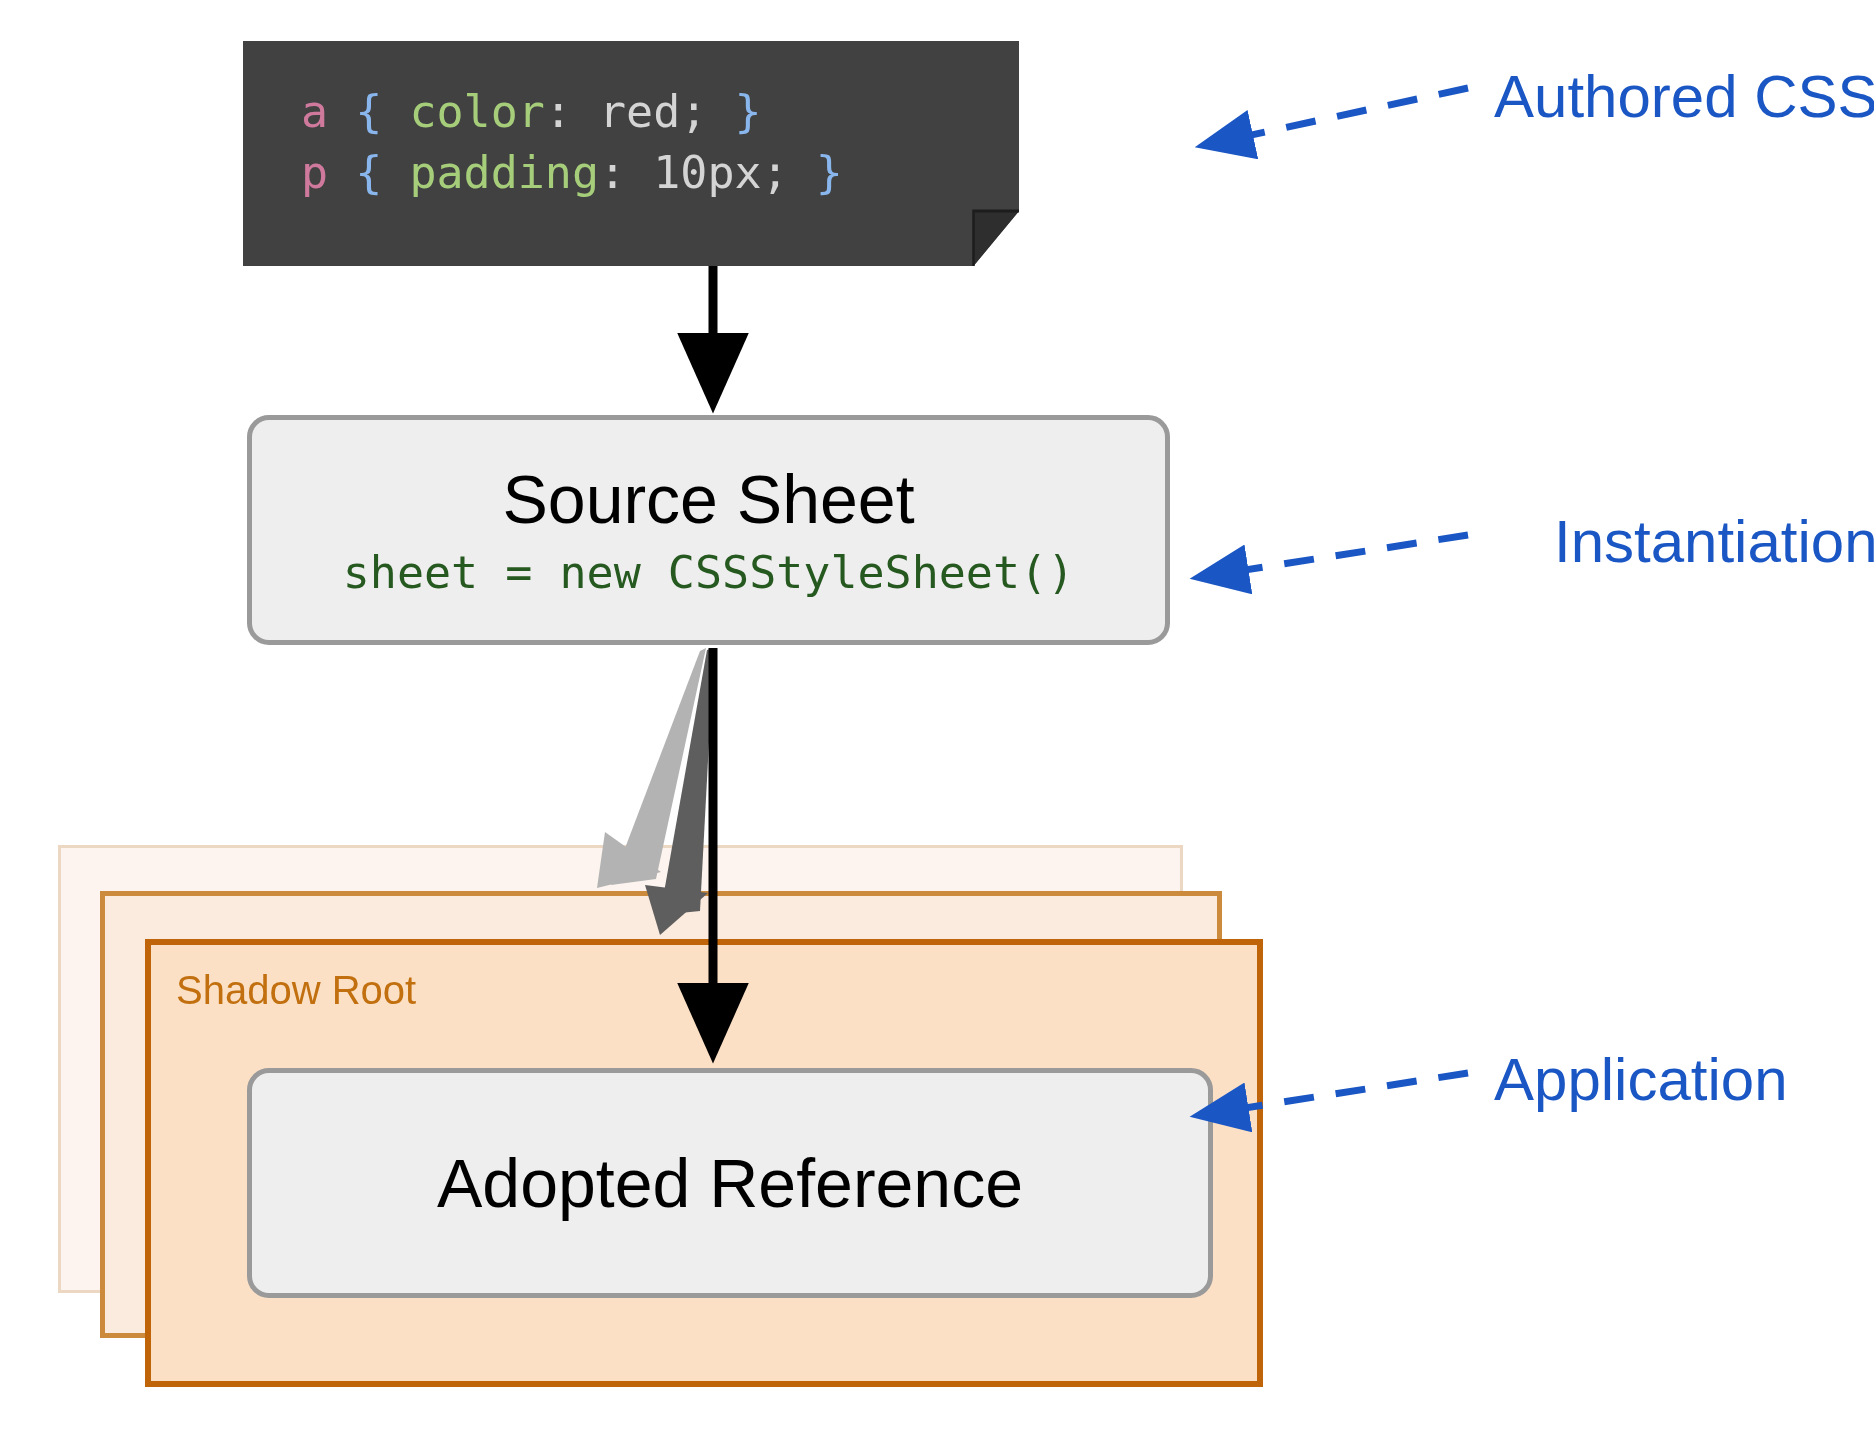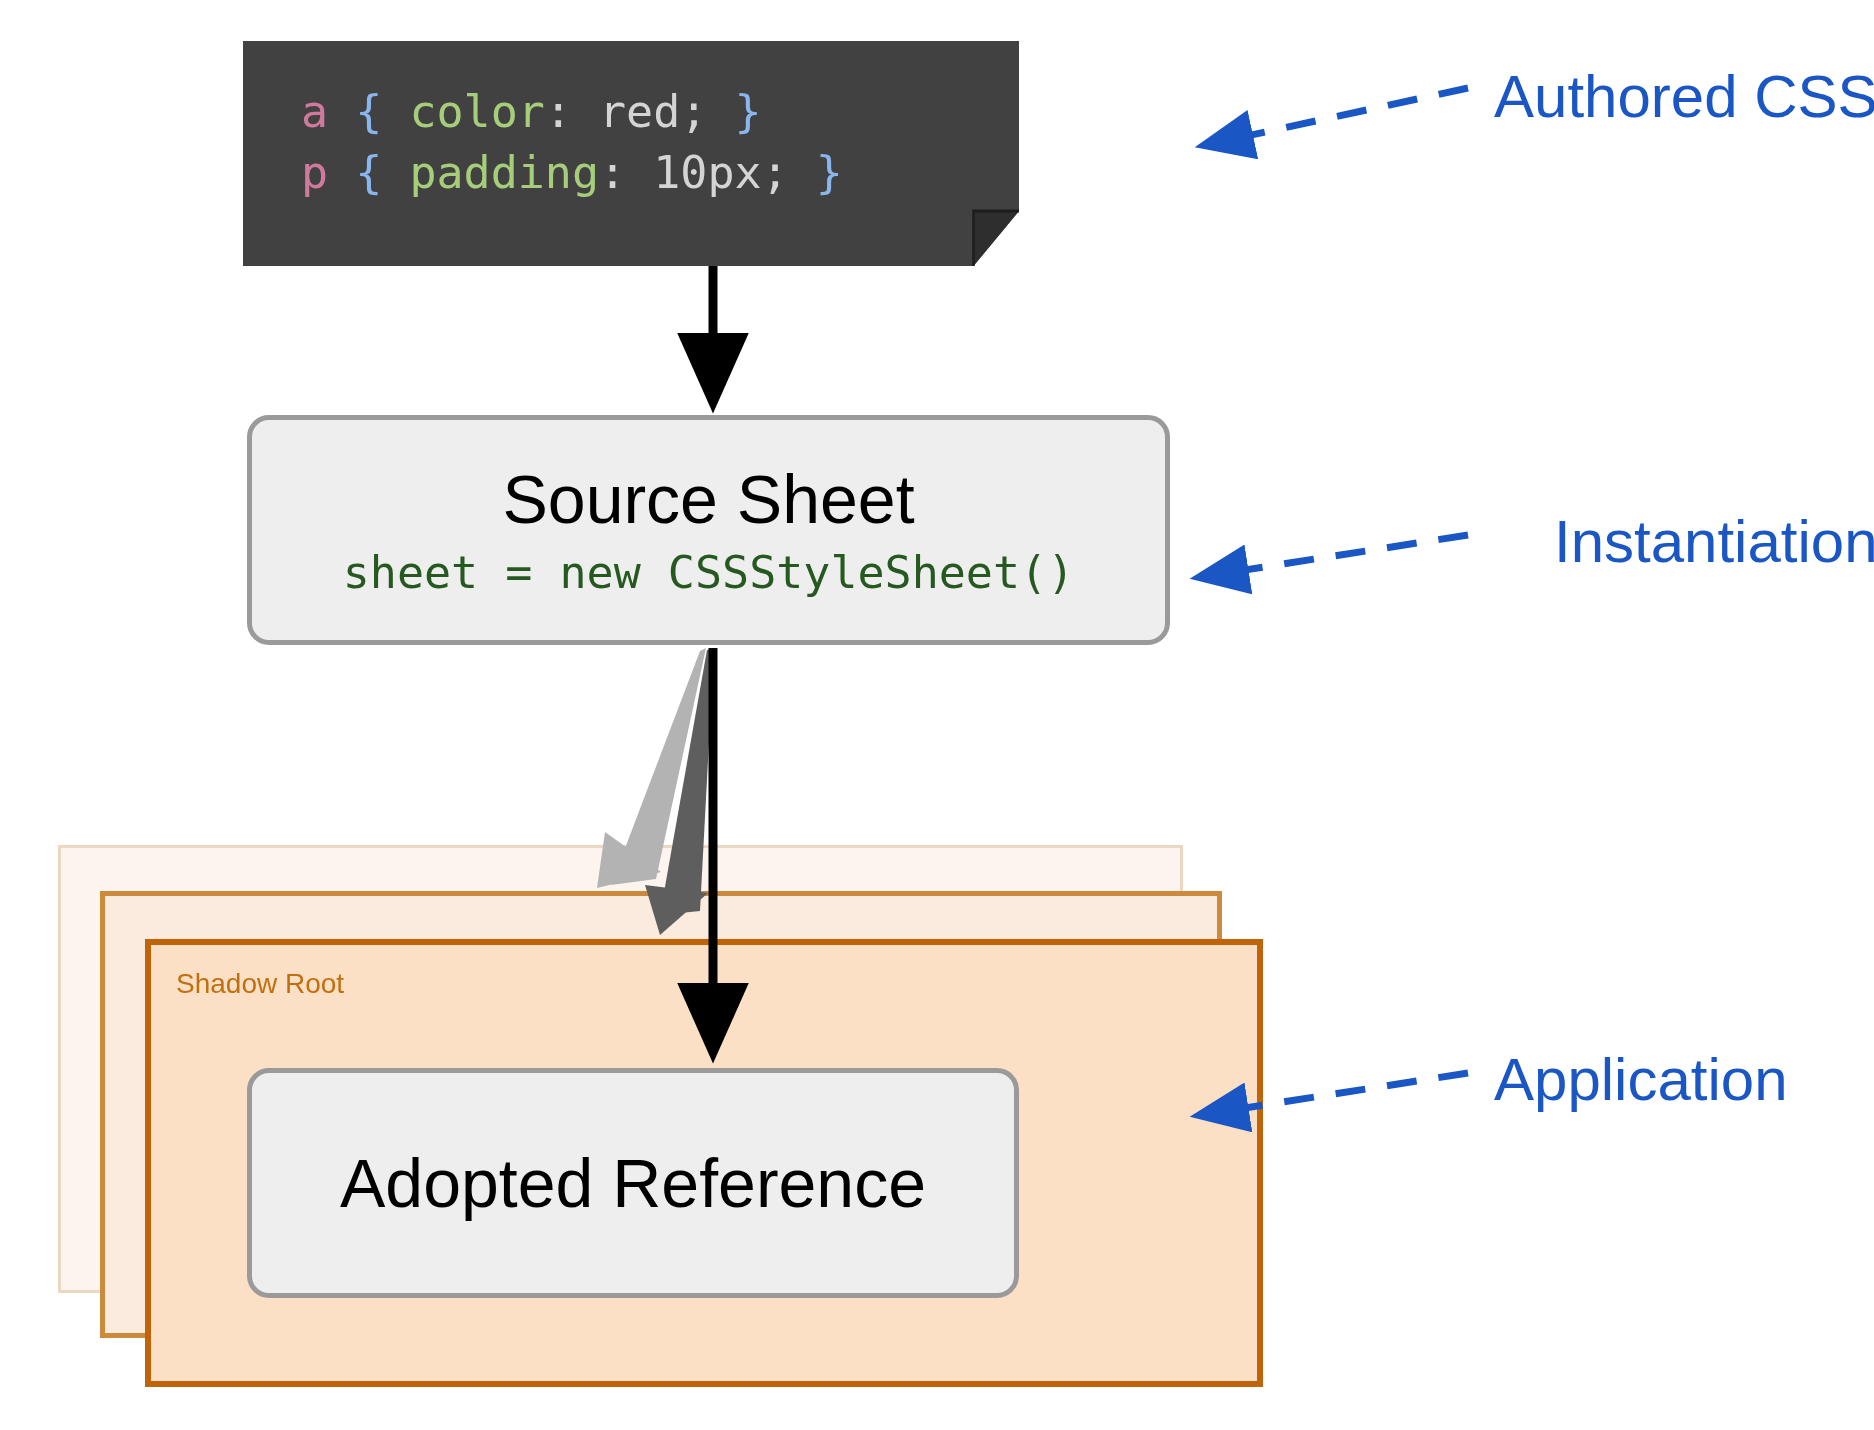--- a/index.html
+++ b/index.html
@@ -90,21 +90,21 @@
 
   #source-sheet-box {
     left: 247px;
     top: 415px;
     width: 923px;
     height: 230px;
   }
   #adopted-box {
     left: 247px;
     top: 1068px;
-    width: 772px;
+    width: 966px;
     height: 230px;
   }
 
   
   .shadow-layer {
     position: absolute;
     box-sizing: border-box;
     z-index: 5;
   }
   #shadow-layer-back {
@@ -132,21 +132,21 @@
     height: 448px;
     background: #fbe0c5;
     border: 6px solid #bf6409;
     z-index: 7;
   }
   #shadow-root-label {
     position: absolute;
     left: 176px;
     top: 968px;
     font-family: "Liberation Sans", sans-serif;
-    font-size: 28px;
+    font-size: 40px;
     color: #c2700f;
     white-space: nowrap;
     z-index: 12;
   }
 
   
   .annot-label {
     position: absolute;
     font-family: "Liberation Sans", sans-serif;
     font-size: 60px;

